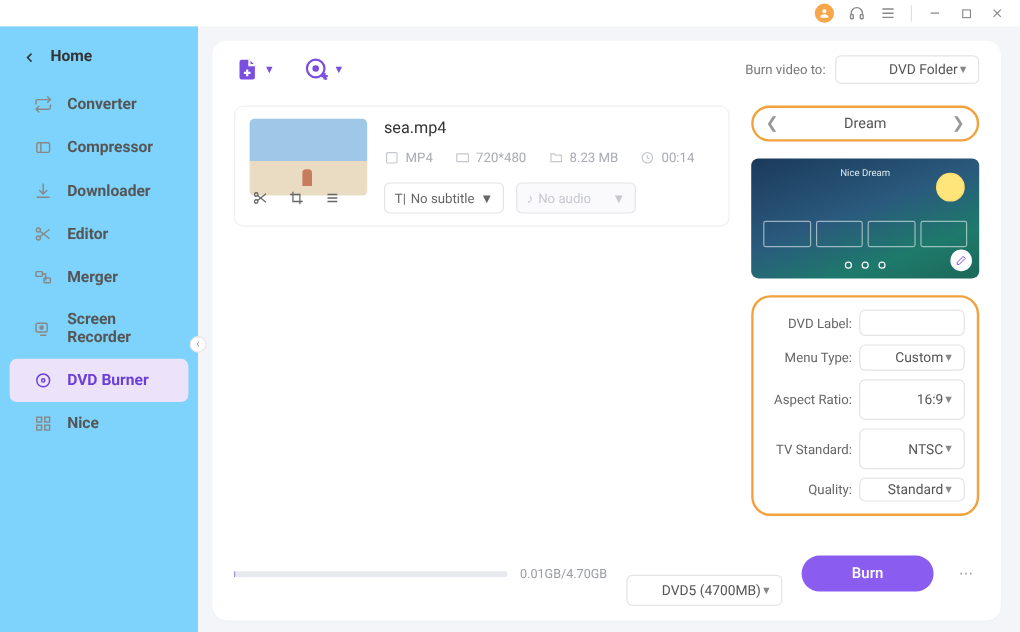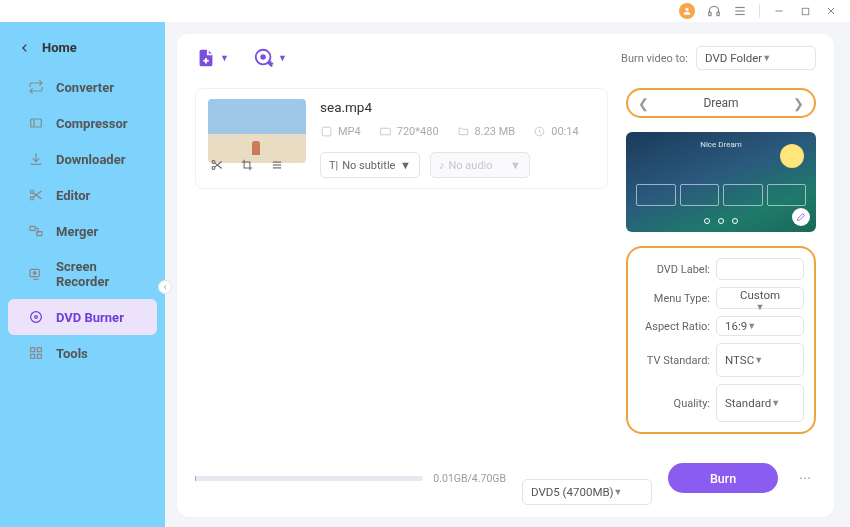--- a/index.html
+++ b/index.html
@@ -15,21 +15,21 @@
 .nav-icon{width:16px;height:16px;display:flex;align-items:center;justify-content:center;}
 .collapse-handle{position:absolute;left:158px;top:280px;width:14px;height:14px;background:#fff;border-radius:50%;border:1px solid #e5e5e5;display:flex;align-items:center;justify-content:center;font-size:9px;color:#888;cursor:pointer;}
 .main{flex:1;padding:12px 16px 10px 12px;display:flex;flex-direction:column;position:relative;}
 .panel{background:#fff;border-radius:12px;flex:1;padding:12px 18px 12px 18px;display:flex;flex-direction:column;box-shadow:0 1px 2px rgba(0,0,0,0.02);}
 .toolbar{display:flex;align-items:center;justify-content:space-between;margin-bottom:18px;}
 .tb-left{display:flex;gap:24px;align-items:center;}
 .tb-btn{display:flex;align-items:center;gap:3px;cursor:pointer;}
 .tb-btn .chev{font-size:9px;color:#7a4fe0;}
 .burn-to{display:flex;align-items:center;gap:8px;}
 .burn-to-label{font-size:11px;color:#777;}
-.select{border:1px solid #e3e3e8;border-radius:5px;background:#fff;height:24px;display:flex;align-items:center;justify-content:flex-start;padding:0 8px;font-size:11.5px;color:#555;cursor:pointer;}
+.select{border:1px solid #e3e3e8;border-radius:5px;background:#fff;height:24px;display:flex;align-items:center;justify-content:flex-end;padding:0 8px;font-size:11.5px;color:#555;cursor:pointer;}
 .select .chev{font-size:9px;color:#888;}
 .body-row{display:flex;gap:18px;flex:1;min-height:0;}
 .file-col{flex:1;min-width:0;}
 .file-card{border:1px solid #eef0f4;border-radius:8px;padding:10px 12px;display:flex;gap:14px;background:#fff;}
 .thumb{width:98px;height:64px;border-radius:4px;background:linear-gradient(to bottom,#9fc8e8 0%,#9fc8e8 55%,#e9dcc2 55%,#e9dcc2 100%);position:relative;flex-shrink:0;}
 .thumb::after{content:"";position:absolute;bottom:8px;left:44px;width:8px;height:14px;background:#c97b5e;border-radius:3px 3px 0 0;}
 .file-info{flex:1;min-width:0;}
 .file-name{font-size:13.5px;color:#333;margin-bottom:10px;}
 .meta-row{display:flex;gap:18px;align-items:center;color:#a9abb3;font-size:11px;margin-bottom:14px;}
 .meta-item{display:flex;align-items:center;gap:5px;}
@@ -191,21 +191,21 @@
     </div>
     <div class="nav-item">
       <span class="nav-icon">
           <svg width="16" height="16" viewBox="0 0 24 24" fill="none" stroke="#888" stroke-width="1.8">
             <rect x="4" y="4" width="6" height="6"></rect>
             <rect x="14" y="4" width="6" height="6"></rect>
             <rect x="4" y="14" width="6" height="6"></rect>
             <rect x="14" y="14" width="6" height="6"></rect>
           </svg>
         </span>
-      <span>Tools</span>
+      <span>Nice</span>
     </div>
   </div>
 
   <div class="collapse-handle">‹</div>
 
   <div class="main">
     <div class="panel">
       <div class="toolbar">
         <div class="tb-left">
           <div class="tb-btn">
@@ -340,48 +340,48 @@
               </div>
           </div>
           <div class="settings-box">
             <div class="set-row">
               <span class="set-label">DVD Label:</span>
               <div class="set-input"><input class="text-input" type="text" value="" style=""></div>
             </div>
             <div class="set-row">
               <span class="set-label">Menu Type:</span>
               <div class="set-input">
-                  <div class="select" style="height:22px;flex-direction:column;">
+                  <div class="select" style="height:22px;">
                     <span>Custom</span>
                     <span class="chev">▼</span>
                   </div>
                 </div>
             </div>
             <div class="set-row">
               <span class="set-label">Aspect Ratio:</span>
               <div class="set-input">
-                  <div class="select" style="height:20px;">
+                  <div class="select" style="height:34px;">
                     <span>16:9</span>
                     <span class="chev">▼</span>
                   </div>
                 </div>
             </div>
             <div class="set-row">
               <span class="set-label">TV Standard:</span>
               <div class="set-input">
                   <div class="select" style="height:34px;">
                     <span>NTSC</span>
                     <span class="chev">▼</span>
                   </div>
                 </div>
             </div>
             <div class="set-row">
               <span class="set-label">Quality:</span>
               <div class="set-input">
-                  <div class="select" style="height:38px;">
+                  <div class="select" style="height:20px;">
                     <span>Standard</span>
                     <span class="chev">▼</span>
                   </div>
                 </div>
             </div>
           </div>
         </div>
       </div>
 
       <div class="bottom-bar">

